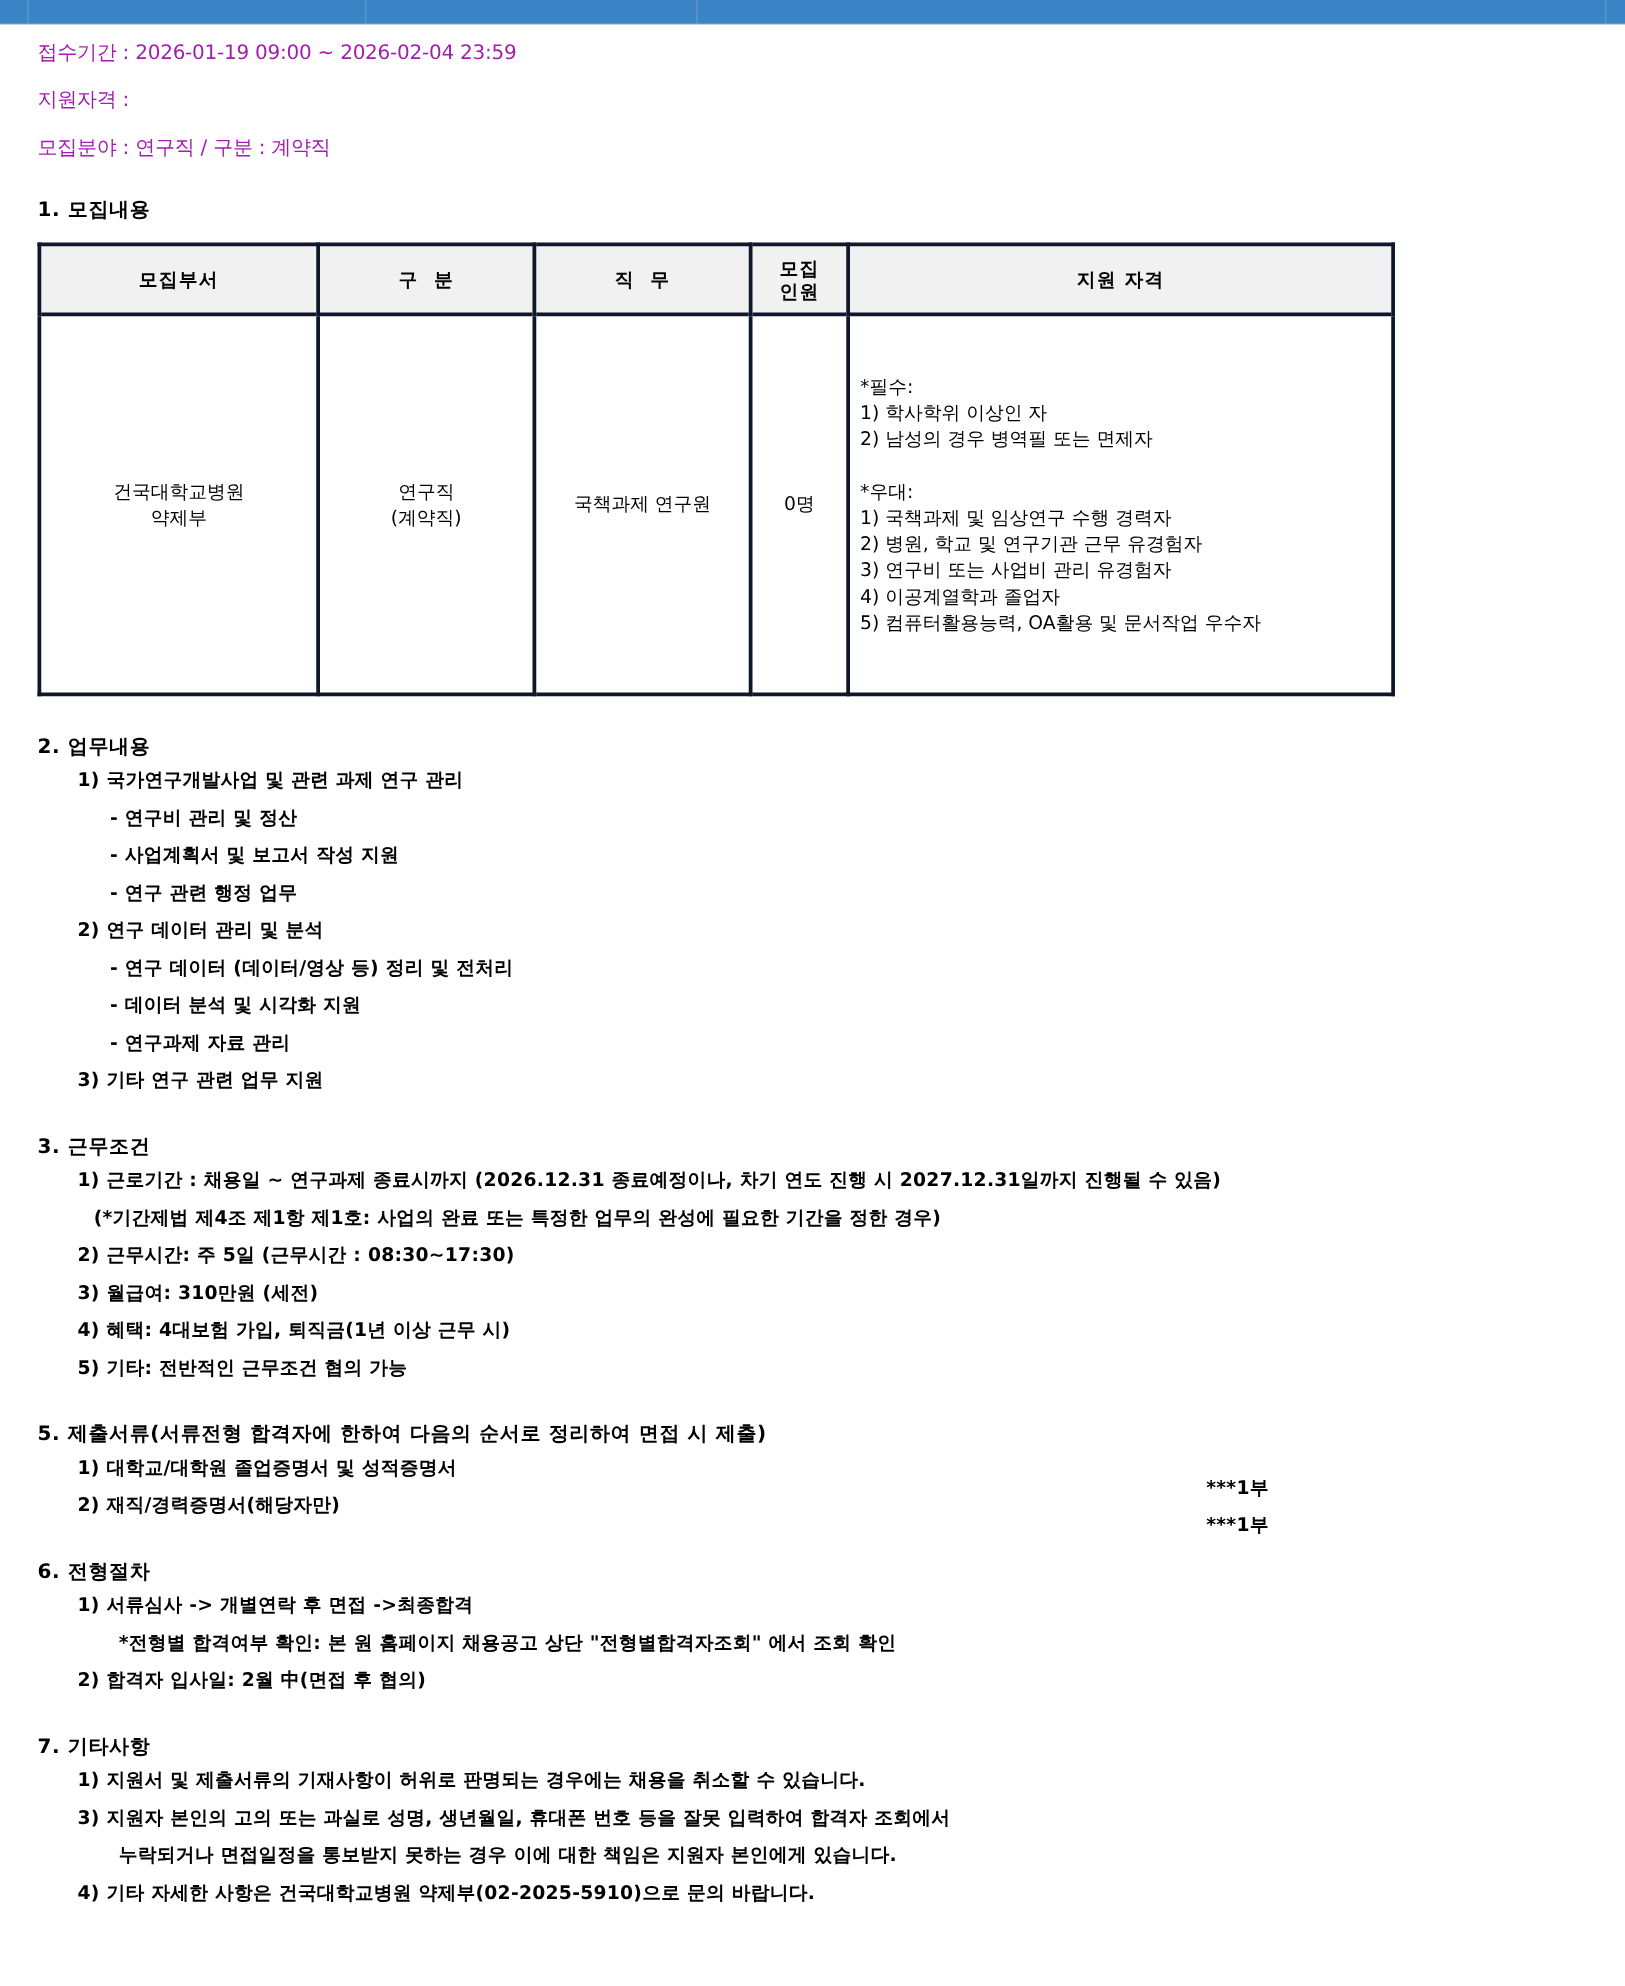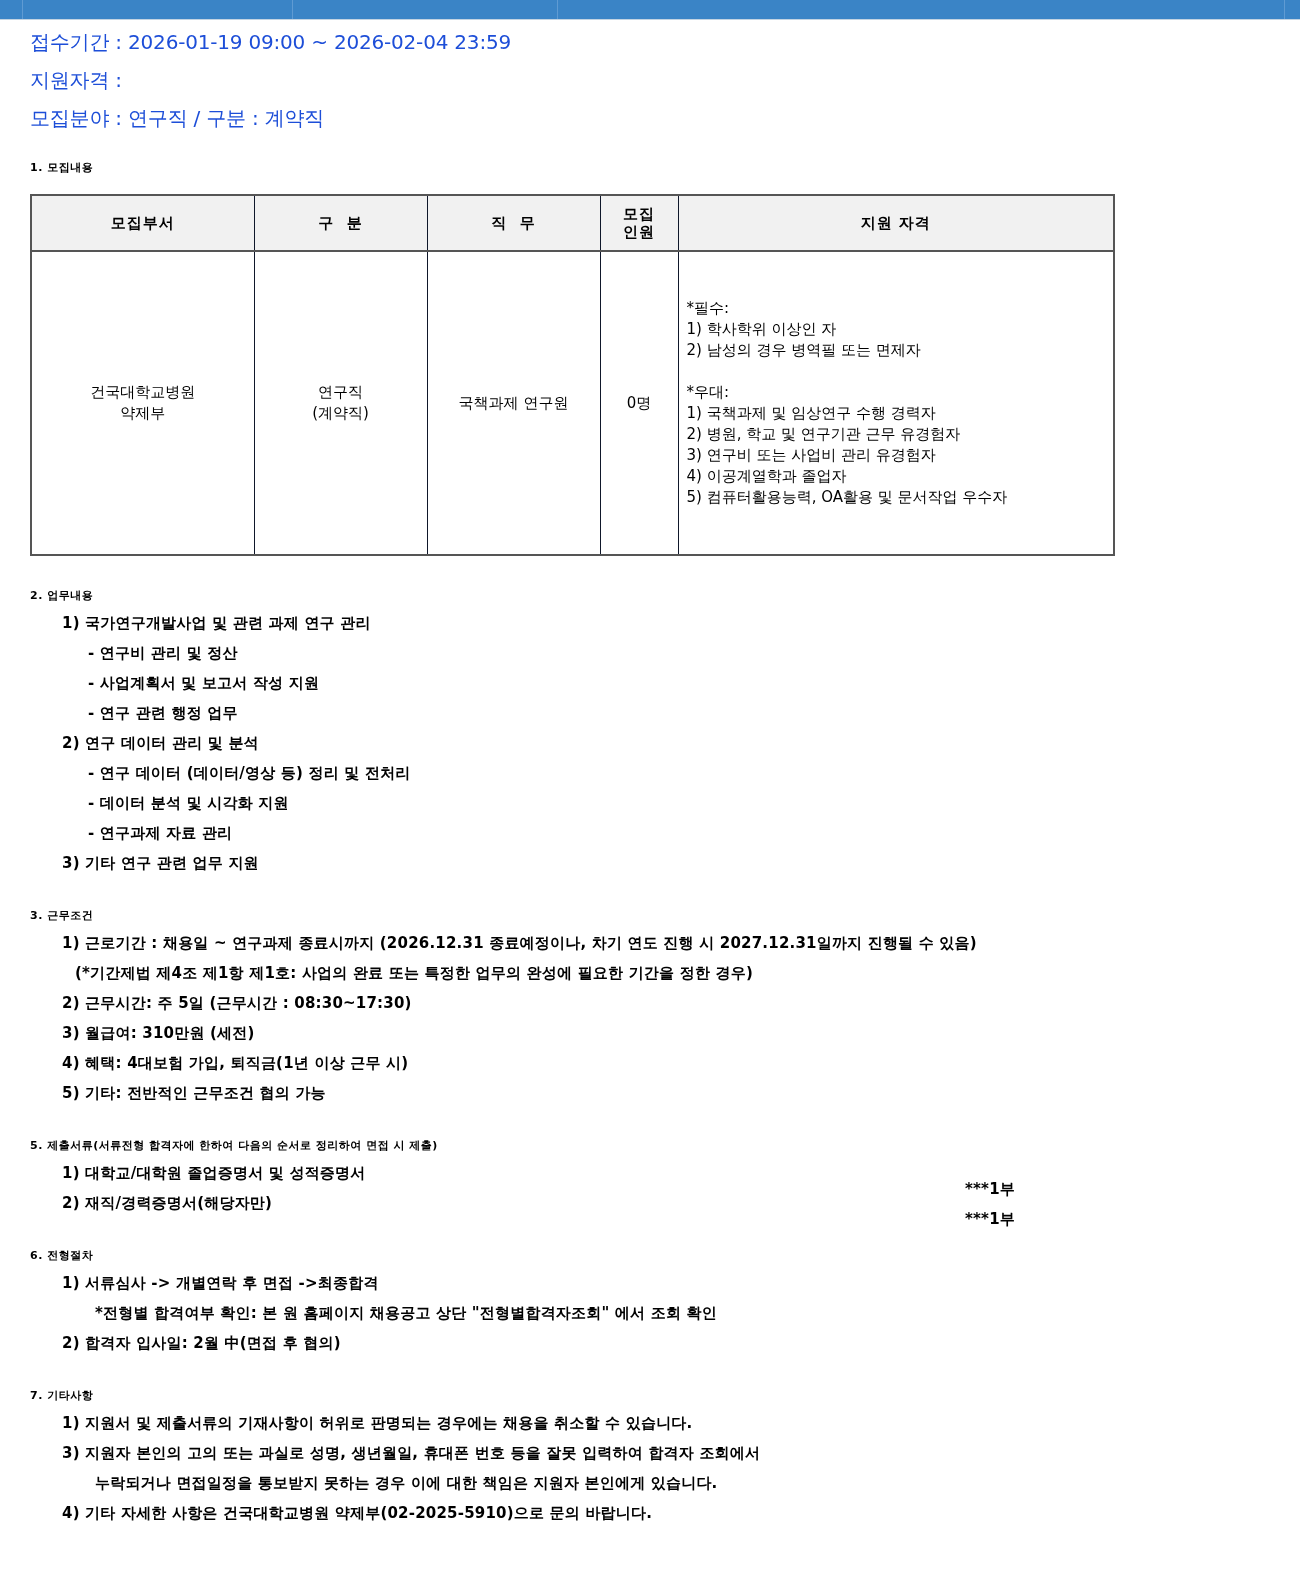--- a/index.html
+++ b/index.html
@@ -21,30 +21,30 @@
   .tb-div {
     position: absolute; top: 0; bottom: 0; width: 1px;
     background: #5f9bd3;
   }
 
   .content { padding: 0 30px 20px 30px; }
 
   
   .meta { padding-top: 8px; }
   .meta-line {
-    font-size: 20px; line-height: 20px; color: #1d4ed8;
+    font-size: 16px; line-height: 20px; color: #a21caf;
     margin-top: 18px; letter-spacing: -0.2px;
   }
   .meta-line:first-child { margin-top: 4px; }
 
   
   .sec { margin-top: 26px; }
   .sec-first { margin-top: 28px; }
   .sec-title {
-    font-size: 11px; font-weight: 700; line-height: 24px;
+    font-size: 16px; font-weight: 700; line-height: 24px;
     letter-spacing: 0.5px;
   }
   .sec-2 { margin-top: 28px; }
 
   
   .line {
     font-size: 15px; font-weight: 600; line-height: 30px; height: 30px;
     white-space: nowrap; letter-spacing: 0.2px;
   }
   .i1 { padding-left: 32px; }   
@@ -57,21 +57,21 @@
 
   
   table.recruit {
     margin-top: 14px;
     border-collapse: collapse;
     table-layout: fixed;
     width: 1083px;
     border: 2px solid #555;
   }
   table.recruit th, table.recruit td {
-    border: 1px solid #0f172a;
+    border: 3px solid #0f172a;
     font-size: 15px;
     white-space: pre-wrap;
     vertical-align: middle;
   }
   table.recruit thead th {
     background: #f1f1f1;
     height: 56px;
     font-weight: 700;
     text-align: center;
     line-height: 18px;

